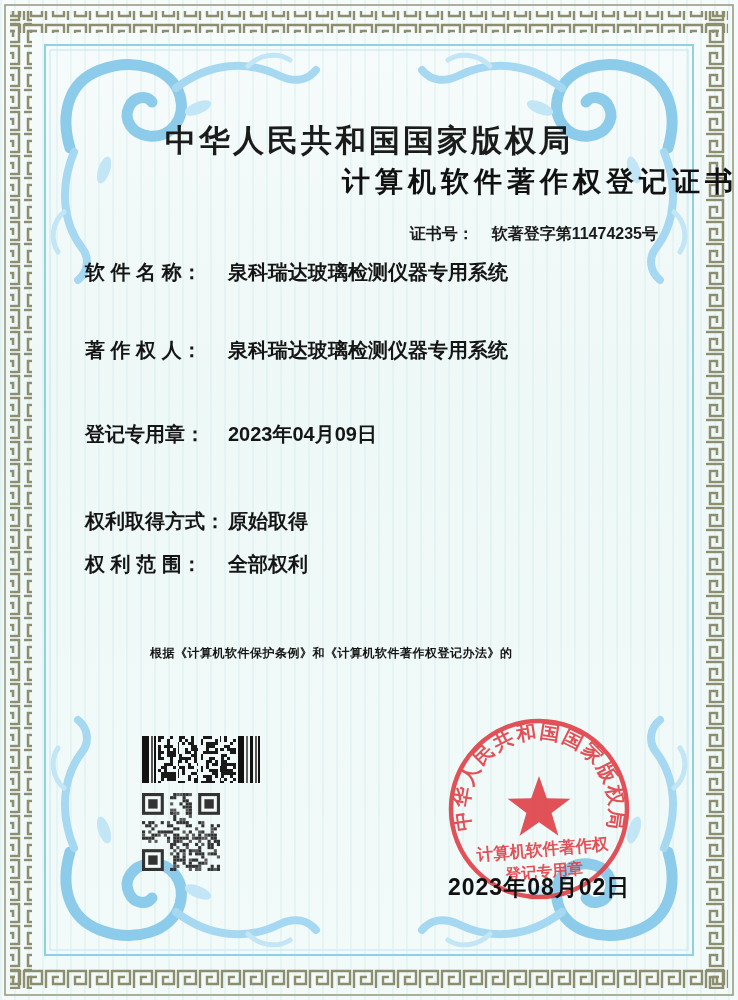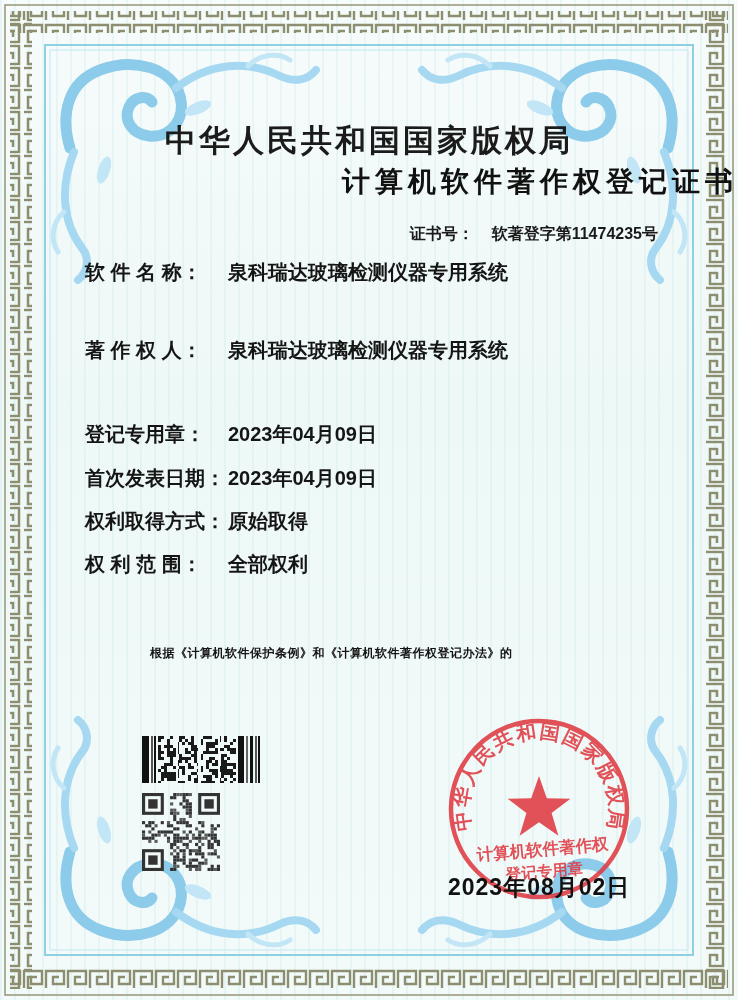--- a/index.html
+++ b/index.html
@@ -81,23 +81,20 @@
   </div>
 
   <div class="field-row" style="top:258px">
     <span class="flabel">软 件 名 称：</span><span class="fvalue"><span>泉科瑞达玻璃检测仪器专用系统</span></span>
   </div>
   <div class="field-row" style="top:336px">
     <span class="flabel">著 作 权 人：</span><span class="fvalue">泉科瑞达玻璃检测仪器专用系统</span>
   </div>
   <div class="field-row" style="top:420px">
     <span class="flabel">登记专用章：</span><span class="fvalue">2023年04月09日</span>
-  </div>
-  <div class="field-row" style="top:464px">
-    <span class="flabel">首次发表日期：</span><span class="fvalue">2023年04月09日</span>
   </div>
   <div class="field-row" style="top:507px">
     <span class="flabel">权利取得方式：</span><span class="fvalue">原始取得</span>
   </div>
   <div class="field-row" style="top:550px">
     <span class="flabel">权 利 范 围：</span><span class="fvalue">全部权利</span>
   </div>
 
   <div class="stmt stmt1">根据《计算机软件保护条例》和《计算机软件著作权登记办法》的</div>
 

